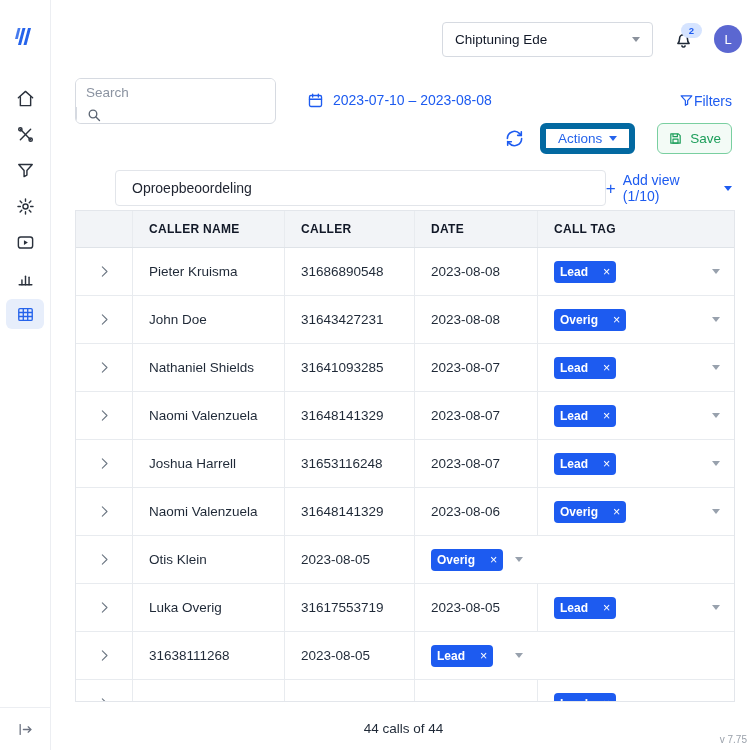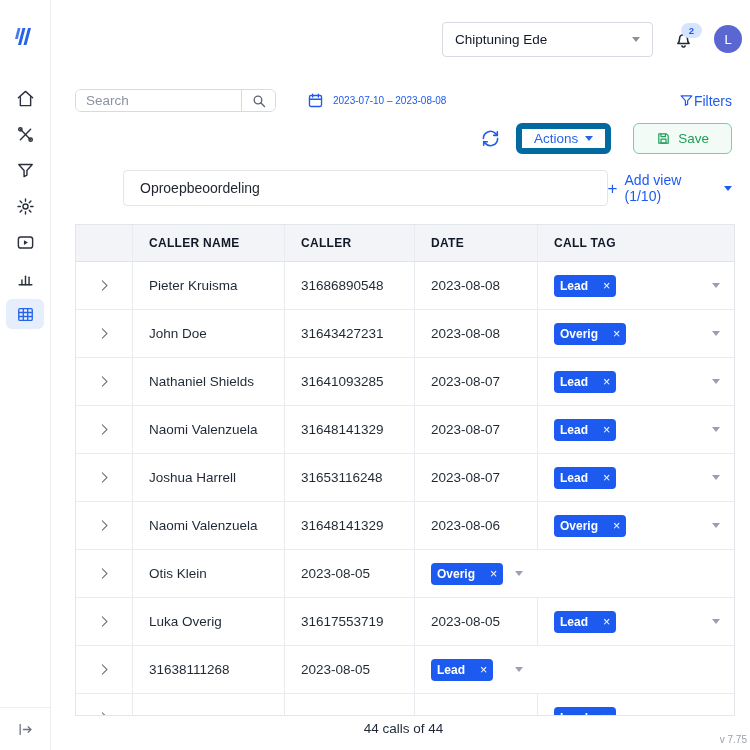--- a/index.html
+++ b/index.html
@@ -32,51 +32,51 @@
   .select .tri { color:#8a919c; }
   .bell-wrap { position:relative; margin-right:20px; cursor:pointer; color:#1f2937; }
   .bell-badge { position:absolute; top:-6px; right:-8px; min-width:15px; height:15px; border-radius:8px;
                 background:#d6e4ff; color:#1d5bf0; font-size:9.5px; font-weight:700;
                 display:flex; align-items:center; justify-content:center; padding:0 3px; }
   .avatar { width:28px; height:28px; border-radius:50%; background:#5b67d1; color:#fff; font-size:13px;
             display:flex; align-items:center; justify-content:center; cursor:pointer; }
 
   
   .toolbar1 { position:absolute; top:84px; left:24px; right:18px; height:33px; display:flex; align-items:center; }
-  .search { display:flex; width:201px; height:23px; border:1px solid #d6dae1; border-radius:6px;
-            overflow:hidden; background:#fff; box-sizing:border-box; }
+  .search { display:flex; width:201px; height:46px; border:1px solid #d6dae1; border-radius:6px;
+            overflow:hidden; background:#fff; box-sizing:border-box;flex-direction:column; }
   .search input { flex:1; min-width:0; border:none; outline:none; padding:0 10px; font-size:13.5px;
                   color:#374151; font-family:"Liberation Sans",sans-serif; }
   .search input::placeholder { color:#8b93a1; }
   .search-btn { width:33px; border-left:1px solid #d6dae1; display:flex; align-items:center; justify-content:center;
                 color:#5b6472; background:#fff; cursor:pointer; }
-  .daterange { display:flex; align-items:center; gap:9px; margin-left:31px; color:#1d5bf0;
-               font-size:10px; font-weight:500; cursor:pointer; }
+  .daterange { display:flex; align-items:flex-start; gap:9px; margin-left:31px; color:#1d5bf0;
+               font-size:14px; font-weight:500; cursor:pointer; }
   .filters { margin-left:auto; display:flex; align-items:center; color:#1d5bf0; font-size:14px;
              font-weight:500; cursor:pointer; }
 
   
   .toolbar2 { position:absolute; top:123px; left:24px; right:18px; height:31px;
               display:flex; align-items:center; justify-content:flex-end; }
   .refresh { color:#1d5bf0; cursor:pointer; margin-right:16px; }
   .btn { height:31px; box-sizing:border-box; border-radius:6px; font-size:13.5px; font-weight:500;
          display:flex; align-items:center; gap:7px; padding:0 12px; cursor:pointer; background:#fff; }
   .btn-actions { border:6px solid #0369a1; color:#2563eb; }
-  .btn-save { border:1px solid #79cfa0; color:#1d9e5b; background:#f3fbf6; margin-left:22px; padding:0 22px; }
-
-  
-  .views { position:absolute; top:170px; left:24px; right:18px; height:36px; display:flex; align-items:center;padding-left:48px; }
+  .btn-save { border:1px solid #79cfa0; color:#1d9e5b; background:#f3fbf6; margin-left:22px; padding:0 10px; }
+
+  
+  .views { position:absolute; top:170px; left:16px; right:18px; height:36px; display:flex; align-items:center;padding-left:48px; }
   .view-tab { width:502px; height:36px; box-sizing:border-box; border:1px solid #e2e5ea; border-radius:4px;
               display:flex; align-items:center; padding:0 16px; font-size:14px; color:#1f2430; background:#fff; cursor:pointer; }
   .add-view { margin-left:auto; color:#1d5bf0; font-size:14px; font-weight:500; display:flex;
               align-items:center; gap:7px; cursor:pointer; }
   .add-view .plus { font-size:17px; font-weight:500; line-height:1; }
 
   
-  .table { position:absolute; top:224px; left:24px; right:15px; height:492px; border:1px solid #e3e6eb;
+  .table { position:absolute; top:210px; left:24px; right:15px; height:492px; border:1px solid #e3e6eb;
            background:#fff; overflow:hidden; box-sizing:border-box; }
   .thead { display:grid; grid-template-columns:56px 152px 130px 123px 1fr; height:37px;
            background:#f2f4f7; border-bottom:1px solid #dfe3e8; box-sizing:border-box; }
   .th { display:flex; align-items:center; padding-left:16px; font-size:12px; font-weight:700;
         color:#111827; letter-spacing:.3px; }
   .th:not(:first-child), .td:not(:first-child) { border-left:1px solid #e8ebef; }
   .trow { display:grid; grid-template-columns:56px 152px 130px 123px 1fr; height:48px;
           border-bottom:1px solid #e8ebef; box-sizing:border-box; background:#fff; }
   .td { display:flex; align-items:center; padding-left:16px; font-size:13.5px; color:#1f2937; overflow:hidden; }
   .td.exp { justify-content:center; padding:0; color:#6b7682; cursor:pointer; }

